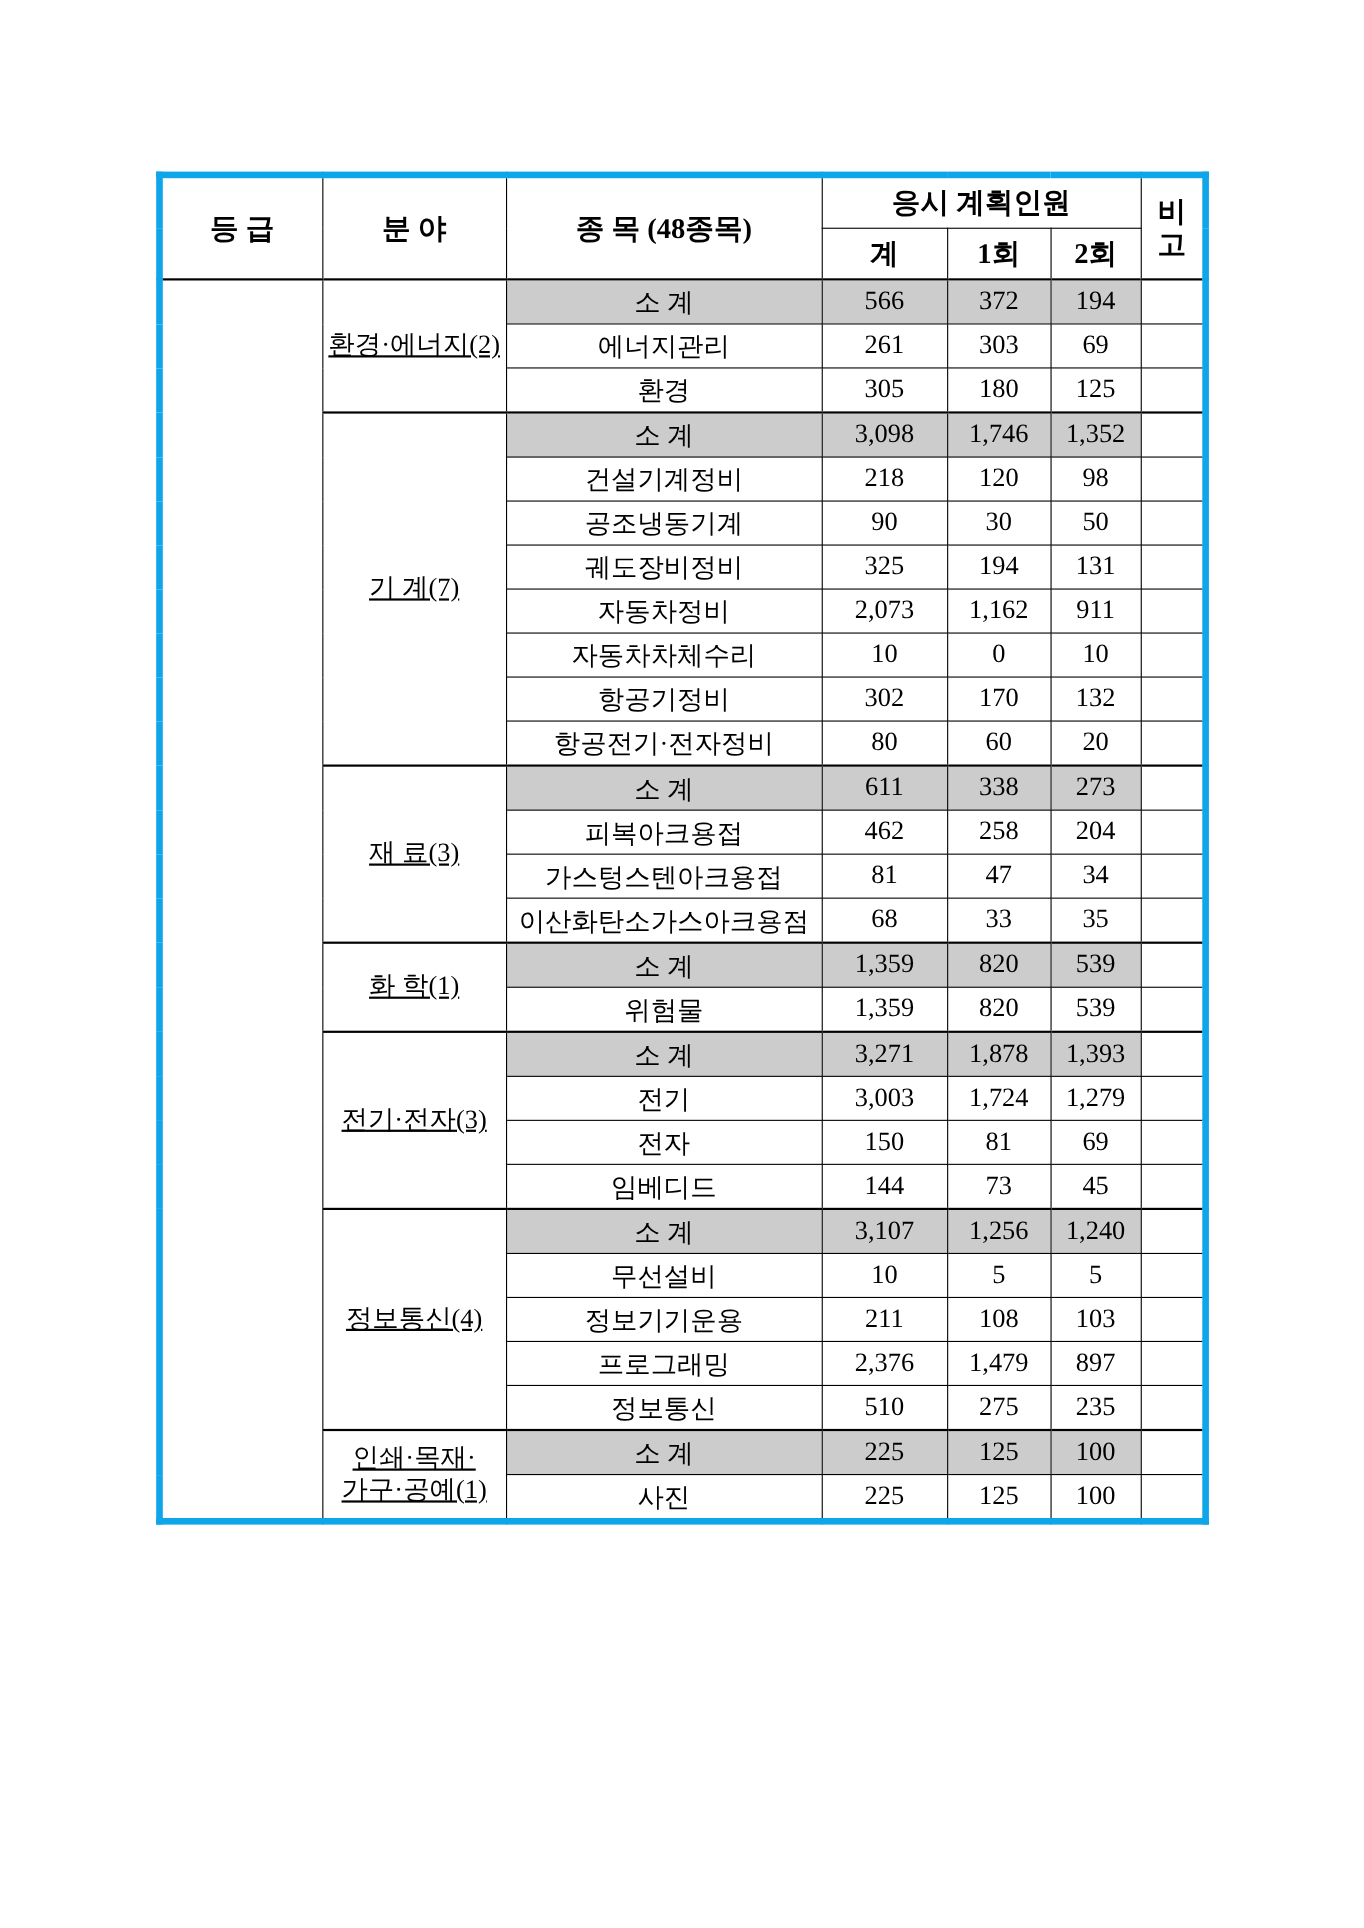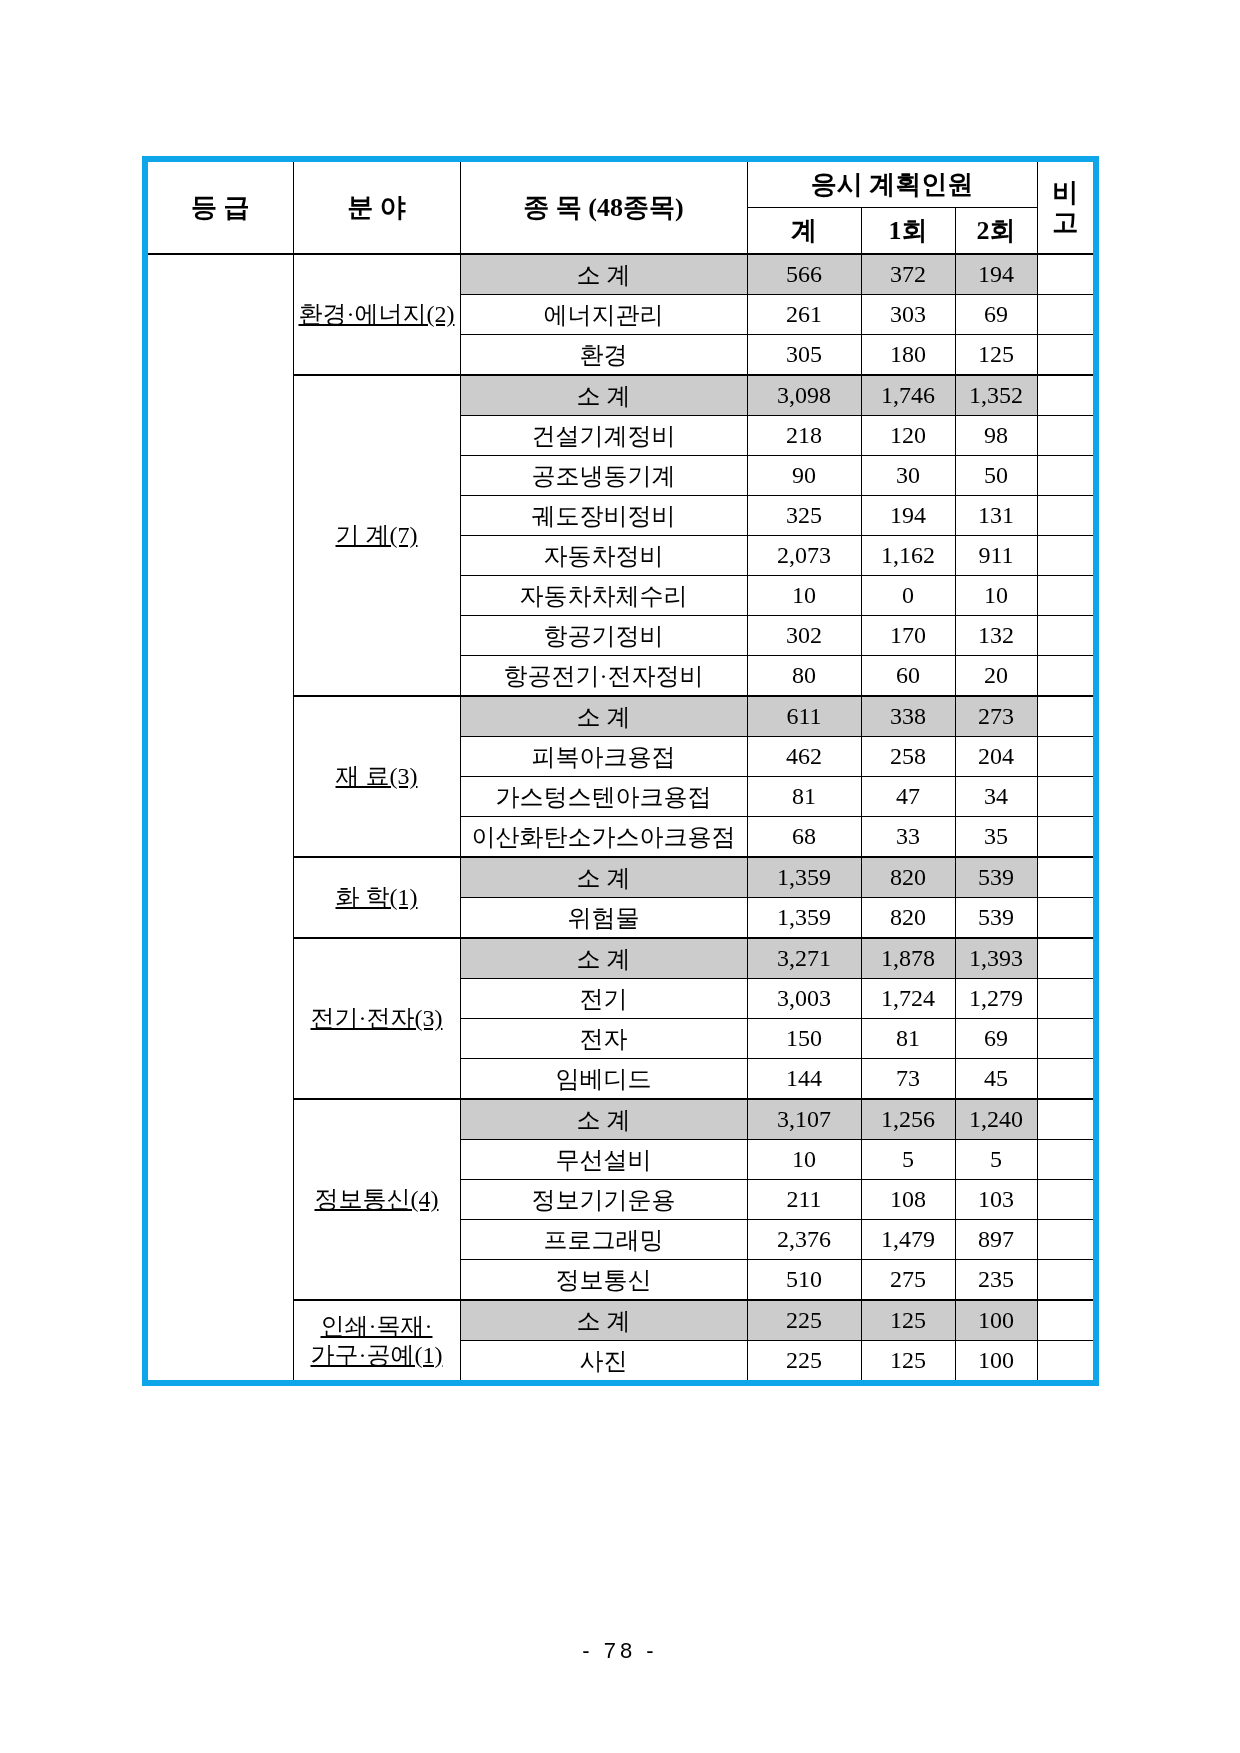--- a/index.html
+++ b/index.html
@@ -303,15 +303,14 @@
         <tr>
           <td>사진</td>
           <td>225</td>
           <td>125</td>
           <td>100</td>
           <td></td>
         </tr>
       </tbody>
   </table>
 
-  <div class="page-number">- 78 -</div>
 
 </div>
 
 </body></html>

